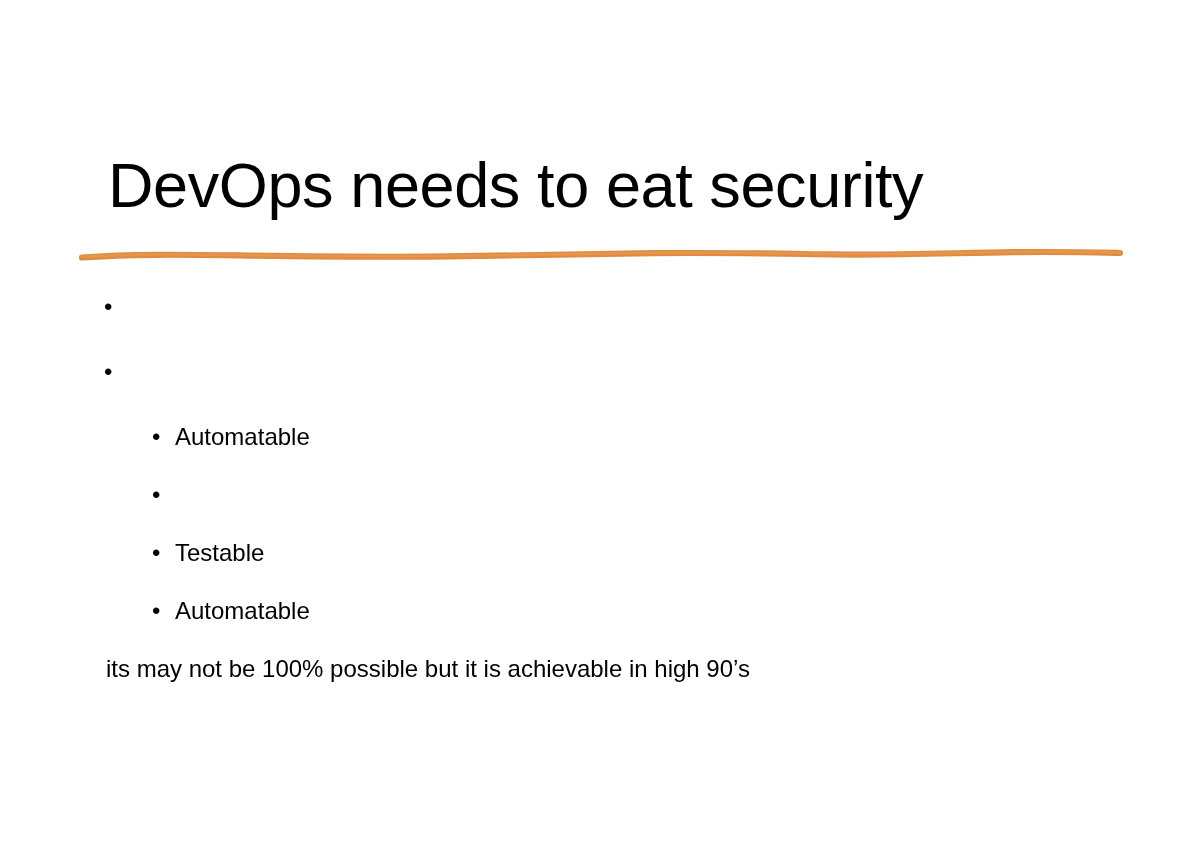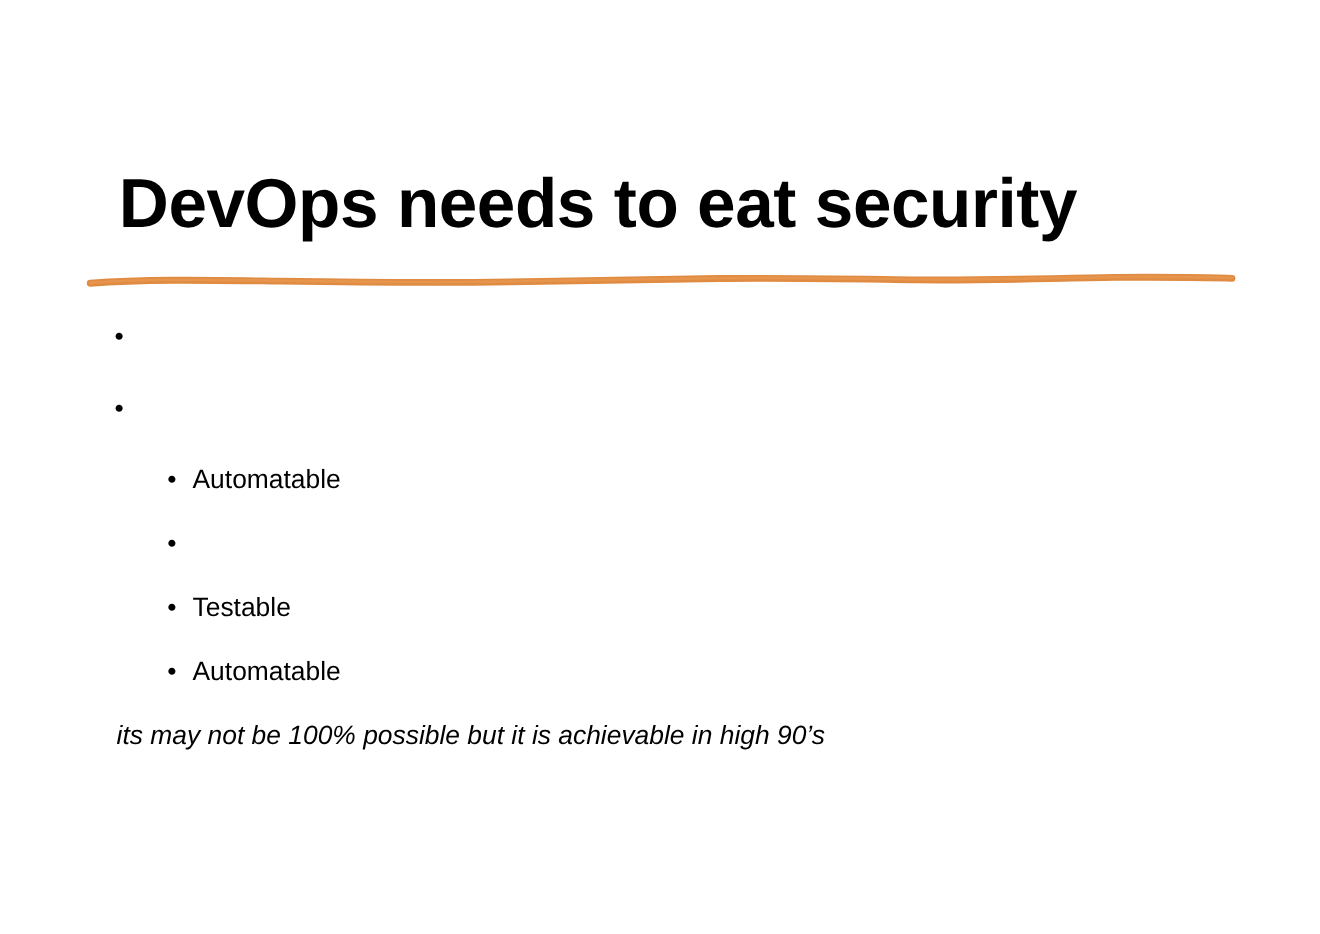--- a/index.html
+++ b/index.html
@@ -19,21 +19,21 @@
   }
 
   
   .slide-title {
     position: absolute;
     left: 108px;
     top: 152px;
     width: 1000px;
     font-family: "Liberation Sans", sans-serif;
     font-size: 63px;
-    font-weight: 700;
+    font-weight: 400;
     line-height: 1.05;
     color: #000000;
     letter-spacing: -0.4px;
     white-space: nowrap;
   }
 
   
   .divider {
     position: absolute;
     left: 74px;
@@ -83,21 +83,20 @@
     flex: 0 1 auto;
     white-space: nowrap;
   }
   .plain-row {
     font-size: 24px;
     color: #000000;
     line-height: 1.25;
     padding-left: 2px;
     margin-top: 22px;
     white-space: nowrap;
-    font-style: italic;
   }
 </style>
 </head>
 <body>
 
 <div class="slide">
 
   <div class="slide-title">DevOps needs to eat security</div>
 
   <div class="divider">

